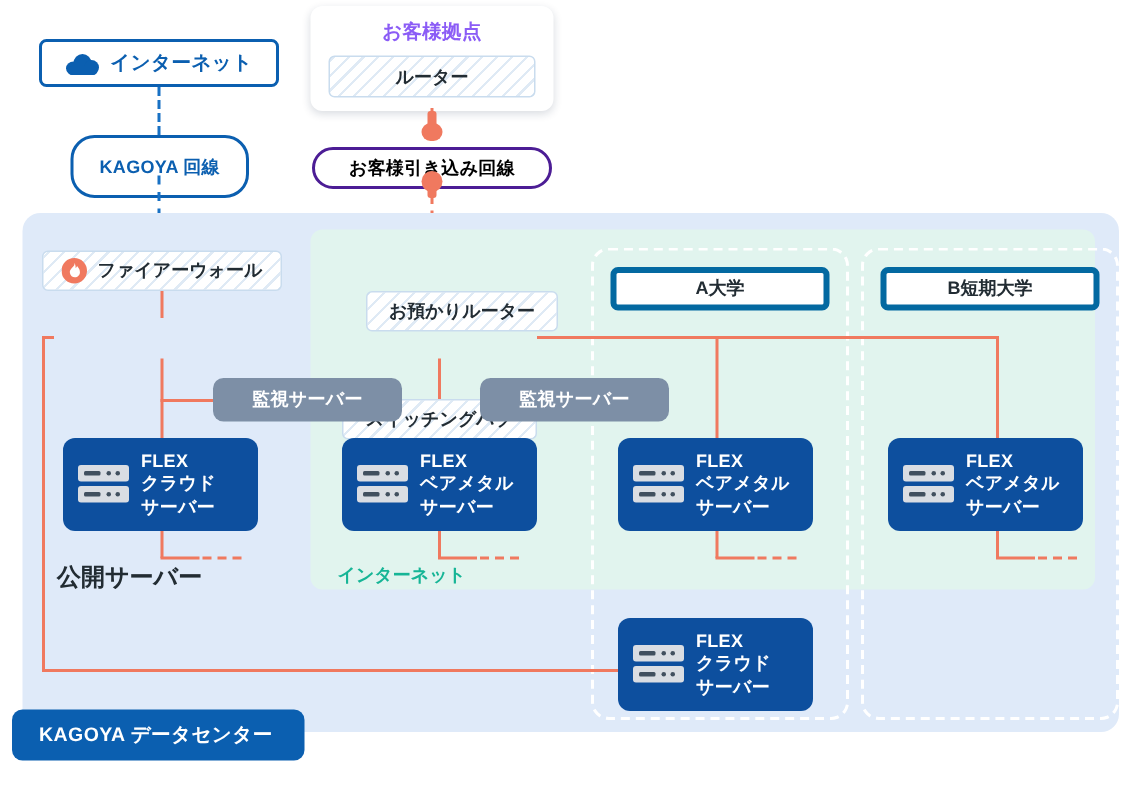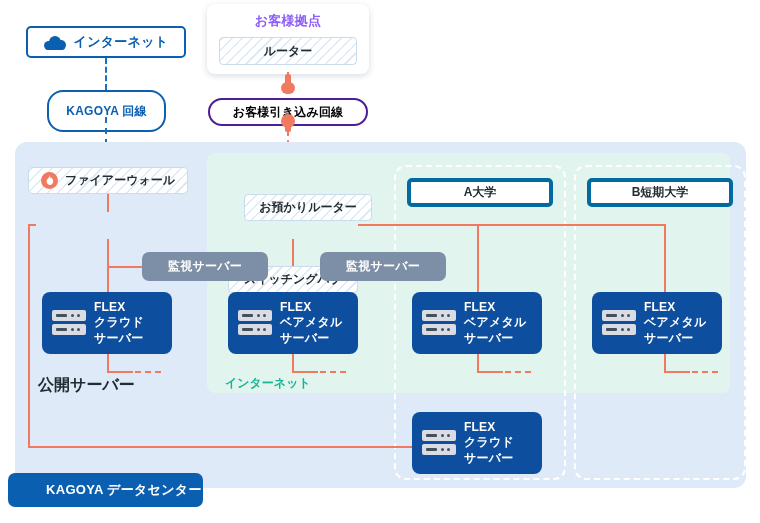--- a/index.html
+++ b/index.html
@@ -71,21 +71,21 @@
   .plug2 .stem{position:absolute;left:4px;top:10px;width:6px;height:8px;background:#f0795f;border-radius:2px;}
 
   
   .dc-panel{
     left:15px;top:142px;width:731px;height:346px;
     background:#dfeaf9;border-radius:12px;
   }
   .dc-label{
     left:8px;top:473px;width:195px;height:34px;
     background:#0b5fb0;border-radius:7px;
-    display:flex;align-items:center;padding-left:38px;
+    display:flex;align-items:center;padding-left:18px;
     color:#ffffff;font-size:13px;font-weight:bold;letter-spacing:.3px;
   }
 
   
   .campus-panel{
     left:207px;top:153px;width:523px;height:240px;
     background:#e1f4ee;border-radius:8px;
   }
   .campus-label{
     left:225px;top:375px;font-size:12px;font-weight:bold;color:#16b596;

